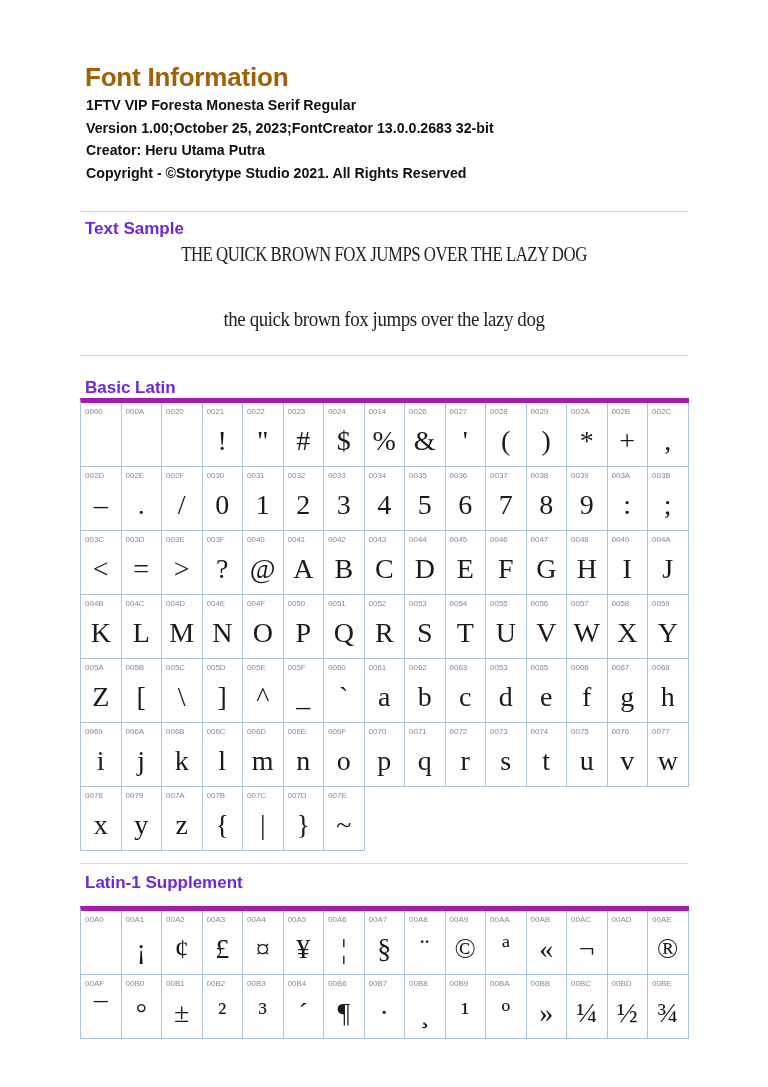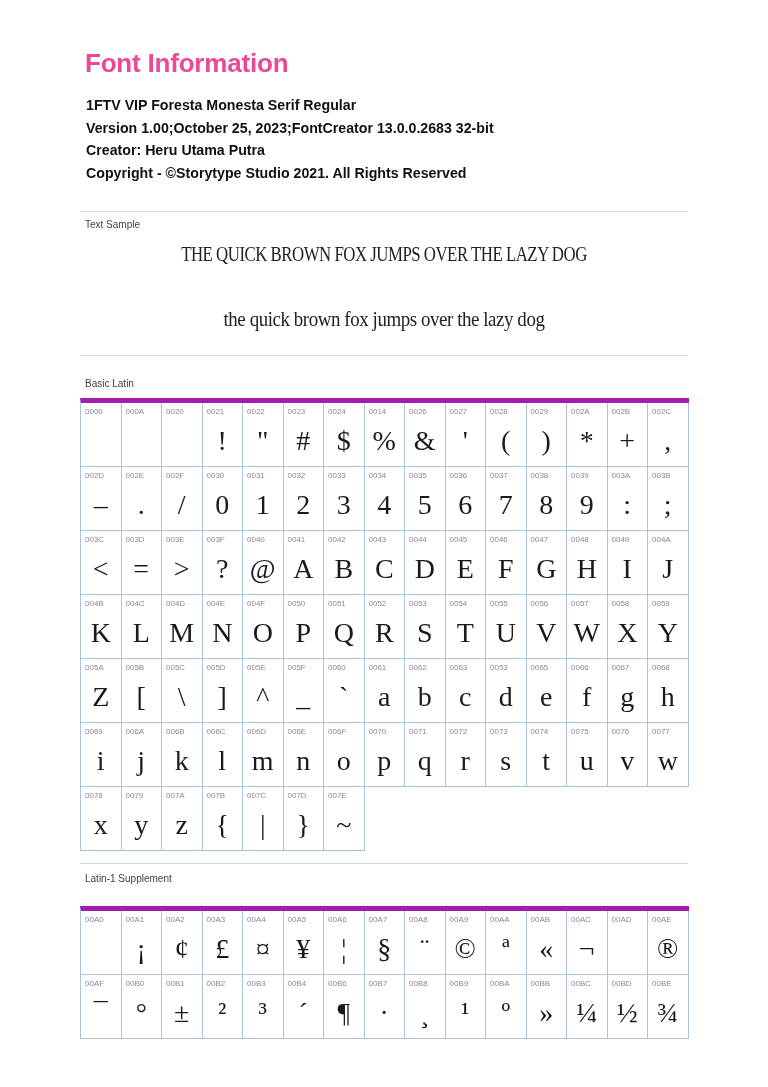--- a/index.html
+++ b/index.html
@@ -1,21 +1,21 @@
 <!DOCTYPE html>
 <html><head>
 <meta charset="utf-8">
 <style>
   html, body { margin: 0; padding: 0; background: #ffffff; }
   body { width: 768px; height: 1087px; position: relative; overflow: hidden; font-family: "Liberation Sans", sans-serif; color: #111; }
-  .title { position: absolute; left: 85px; top: 48px; font-size: 26px; font-weight: bold; color: #ec4899; letter-spacing: -0.2px; }
+  .title { position: absolute; left: 85px; top: 62px; font-size: 26px; font-weight: bold; color: #a16207; letter-spacing: -0.2px; }
   .info { position: absolute; left: 86px; top: 94px; font-size: 14.2px; font-weight: bold; line-height: 22.5px; color: #111; }
   .info div { white-space: nowrap; }
   .rule { position: absolute; left: 80px; width: 608px; height: 1px; background: #c9dbe9; }
-  .section-head { position: absolute; left: 85px; font-size: 10px; font-weight: normal; color: #404040; }
+  .section-head { position: absolute; left: 85px; font-size: 17px; font-weight: bold; color: #6d28d9; }
   .sample { position: absolute; left: 80px; width: 608px; text-align: center; font-family: "Liberation Serif", serif; color: #222; white-space: nowrap; }
   .sample.upper { top: 243px; font-size: 20.5px; letter-spacing: -0.6px; transform: scaleX(0.82); transform-origin: center; font-weight: normal; }
   .sample.lower { top: 306px; font-size: 22px; letter-spacing: -0.5px; transform: scaleX(0.86); transform-origin: center; }
   .grid { position: absolute; left: 80px; border-top: 5px solid #a21caf; border-left: 1px solid #a9c4dc; display: grid; grid-template-columns: repeat(15, 40.5px); }
   .cell { height: 64px; border-right: 1px solid #a9c4dc; border-bottom: 1px solid #a9c4dc; position: relative; box-sizing: border-box; background: #fff; }
   .cell .code { position: absolute; left: 4px; top: 4px; font-size: 8px; color: #8a8a8a; font-family: "Liberation Sans", sans-serif; }
   .cell .glyph { position: absolute; left: 0; right: 0; top: 20px; text-align: center; font-family: "Liberation Serif", serif; font-size: 28px; color: #1a1a1a; line-height: 36px; }
 </style>
 </head>
 <body>

